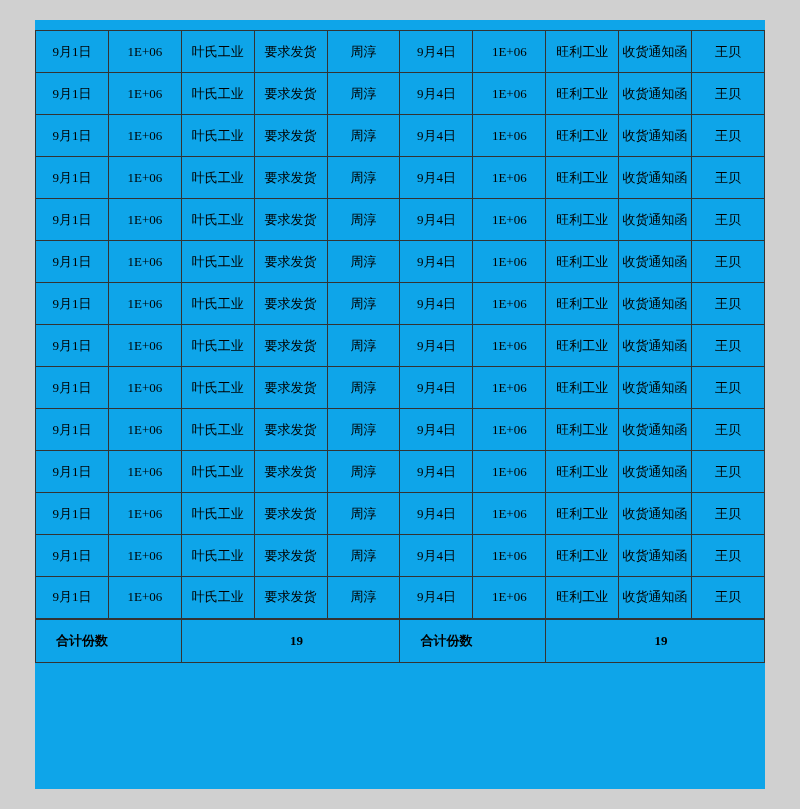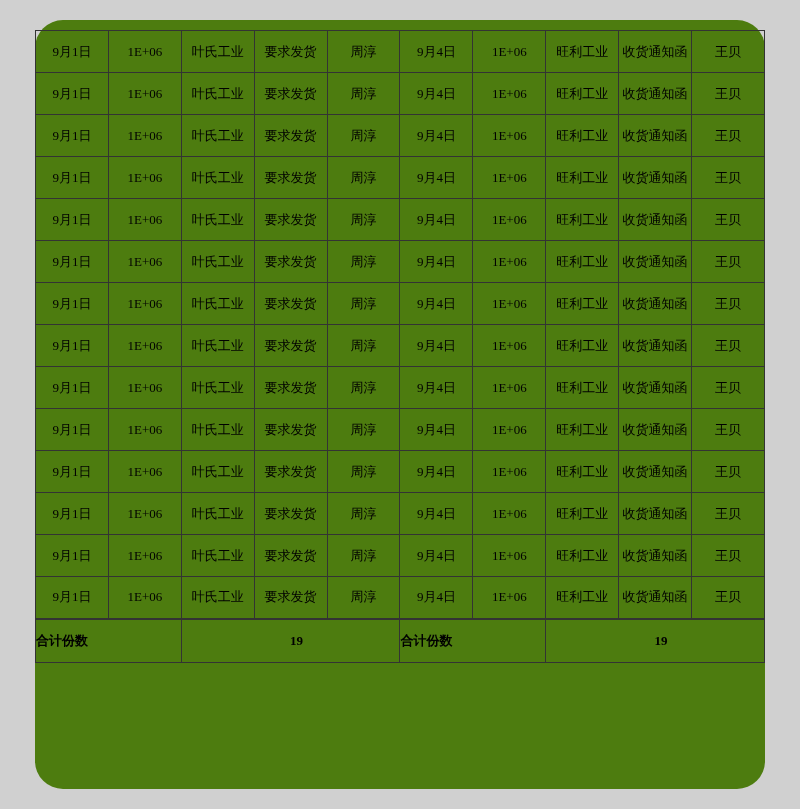--- a/index.html
+++ b/index.html
@@ -12,24 +12,23 @@
       background: #d0d0d0;
       font-family: "SimSun", "宋体", serif;
       font-size: 13px;
       display: flex;
       justify-content: center;
       padding: 20px;
       min-height: 809px;
     }
 
     .page-container {
-      background: #4d7c0f;
+      background: #0ea5e9;
       width: 730px;
       padding: 10px 0;
-      border-radius: 28px;
     }
 
     table {
       width: 100%;
       border-collapse: collapse;
       table-layout: fixed;
     }
 
     td {
       border: 1px solid #333;
@@ -39,21 +38,21 @@
       height: 42px;
       vertical-align: middle;
       color: #000;
     }
 
     tr:last-child td {
       font-weight: bold;
       border-top: 2px solid #333;
       height: 44px;
       text-align: left;
-      padding-left: 0;
+      padding-left: 20px;
     }
 
     tr:last-child td.summary-count {
       text-align: center;
       padding-left: 14px;
     }
   </style>
 </head>
 <body>
 

